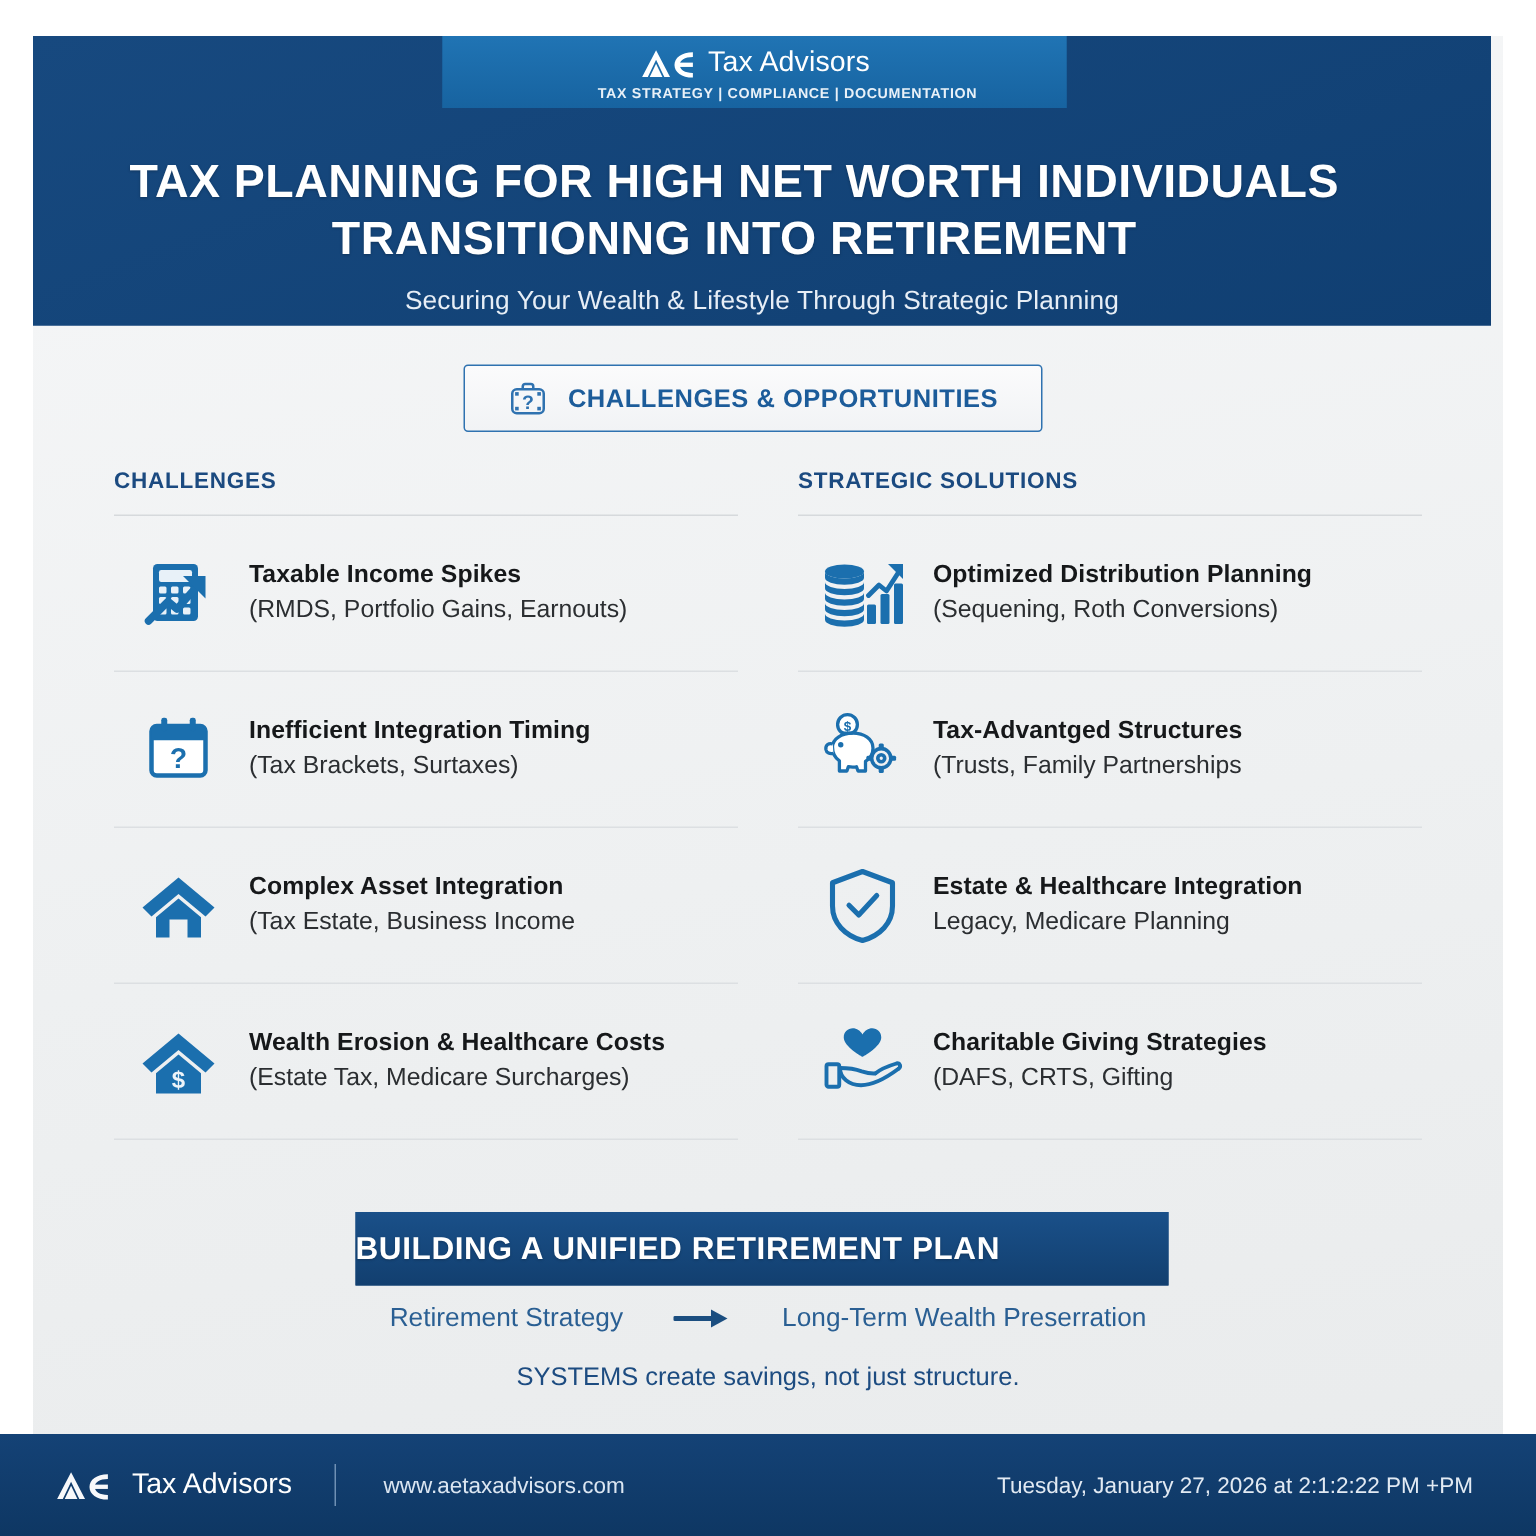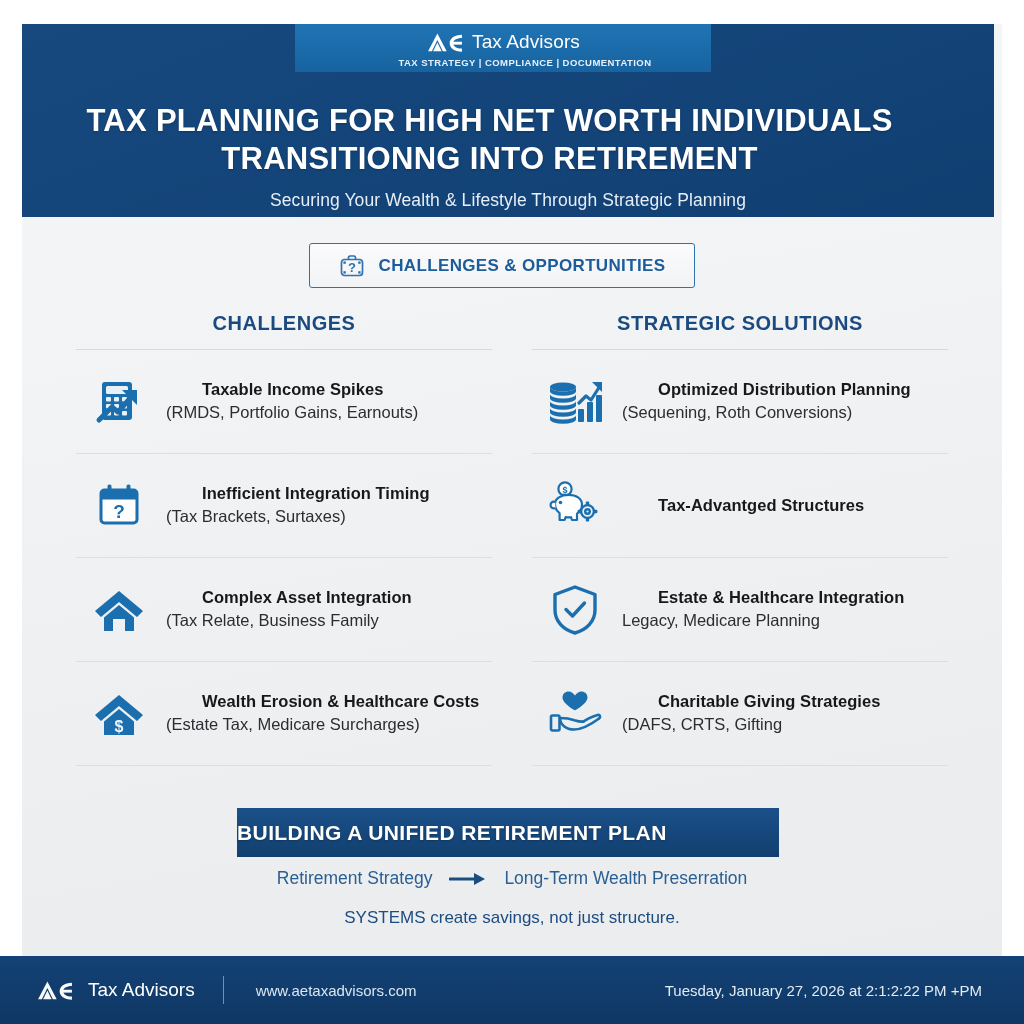--- a/index.html
+++ b/index.html
@@ -99,22 +99,22 @@
   .badge-icon { width:26px; height:26px; display:block; }
 
   
   .col {
     position:absolute; top:312px; width:416px;
   }
   .col-left  { left:76px; }
   .col-right { left:532px; }
 
   .col-head {
-    text-align:center; color:#1b4a80;
-    font-size:20px; font-weight:700; letter-spacing:.5px;
+    color:#1b4a80;
+    font-size:15px; font-weight:700; letter-spacing:.5px;
     padding-bottom:14px;
   }
   .col-rule {
     height:1px; width:100%;
     background:#d6d9dc;
   }
 
   .item {
     display:flex; align-items:center;
     height:104px;
@@ -126,21 +126,21 @@
   .item-icon {
     width:66px; min-width:66px; height:56px;
     display:flex; align-items:center; justify-content:center;
     margin-right:14px;
   }
   .item-icon svg { display:block; }
 
   .item-text { flex:1; }
   .item-title {
     color:#16181a; font-size:16.5px; font-weight:700;
-    line-height:1.3; letter-spacing:.05px;margin-left:36px;
+    line-height:1.3; letter-spacing:.05px;
   }
   .item-sub {
     color:#2b2e31; font-size:16.5px; font-weight:400;
     line-height:1.32; margin-top:2px;
   }
 
   
   .cta-bar {
     position:absolute; left:237px; top:808px;
     width:542px; height:49px;
@@ -148,21 +148,21 @@
     background-image:linear-gradient(180deg,#1a5089 0%,#123f6f 100%);
     display:flex; align-items:center; justify-content:flex-start;
   }
   .cta-bar span {
     color:#ffffff; font-size:21px; font-weight:700; letter-spacing:.4px;
     text-shadow:0 1px 2px rgba(0,0,0,.22);
   }
 
   .flow {
     position:absolute; left:0; top:868px; width:1024px;
-    display:flex; align-items:center; justify-content:center; gap:17px;
+    display:flex; align-items:center; justify-content:center; gap:34px;
     color:#2a5f93; font-size:17.5px; font-weight:400;
   }
   .flow-arrow { width:38px; height:16px; display:block; }
 
   .tagline {
     position:absolute; left:0; top:908px; width:1024px;
     text-align:center; color:#1d4c81;
     font-size:17px; font-weight:400;
   }
 
@@ -284,21 +284,21 @@
 
     <div class="item">
       <div class="item-icon">
         <svg width="52" height="48" viewBox="0 0 52 48">
           <path d="M26 5 L50 25 L44 31 L26 16 L8 31 L2 25 Z" fill="#1b6fae"></path>
           <path d="M26 19 L41 31.5 L41 45 L32 45 L32 33 L20 33 L20 45 L11 45 L11 31.5 Z" fill="#1b6fae"></path>
         </svg>
       </div>
       <div class="item-text">
         <div class="item-title"> Complex Asset Integration</div>
-        <div class="item-sub">(Tax Relate, Business Family</div>
+        <div class="item-sub">(Tax Estate, Business Income</div>
       </div>
     </div>
 
     <div class="item">
       <div class="item-icon">
         <svg width="52" height="48" viewBox="0 0 52 48">
           <path d="M26 5 L50 25 L44 31 L26 16 L8 31 L2 25 Z" fill="#1b6fae"></path>
           <path d="M26 19 L41 31.5 L41 45 L11 45 L11 31.5 Z" fill="#1b6fae"></path>
           <text x="26" y="41.5" text-anchor="middle" font-family="Liberation Sans, sans-serif" font-size="16" font-weight="700" fill="#eef4f9">$</text>
         </svg>
@@ -356,20 +356,21 @@
           <g fill="#1b6fae">
             <rect x="38.8" y="21.6" width="3.4" height="4.2" rx="1"></rect>
             <rect x="38.8" y="37.2" width="3.4" height="4.2" rx="1"></rect>
             <rect x="30.6" y="29.8" width="4.2" height="3.4" rx="1"></rect>
             <rect x="46.2" y="29.8" width="4.2" height="3.4" rx="1"></rect>
           </g>
         </svg>
       </div>
       <div class="item-text">
         <div class="item-title">Tax-Advantged Structures</div>
+        <div class="item-sub">(Trusts, Family Partnerships</div>
       </div>
     </div>
 
     <div class="item">
       <div class="item-icon">
         <svg width="48" height="52" viewBox="0 0 48 52">
           <path d="M24 3 L44 10.5 V26 C44 37.5 35.5 45.8 24 49 C12.5 45.8 4 37.5 4 26 V10.5 Z" fill="none" stroke="#1b6fae" stroke-width="3.4" stroke-linejoin="round"></path>
           <path d="M15 25.5 L21.5 32 L33.5 19" fill="none" stroke="#1b6fae" stroke-width="3.4" stroke-linecap="round" stroke-linejoin="round"></path>
         </svg>
       </div>

